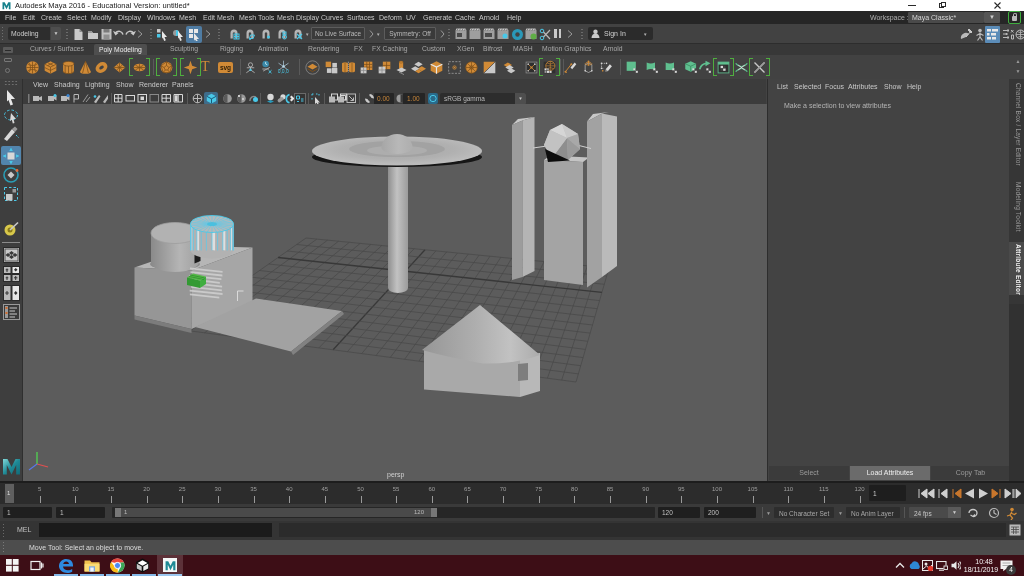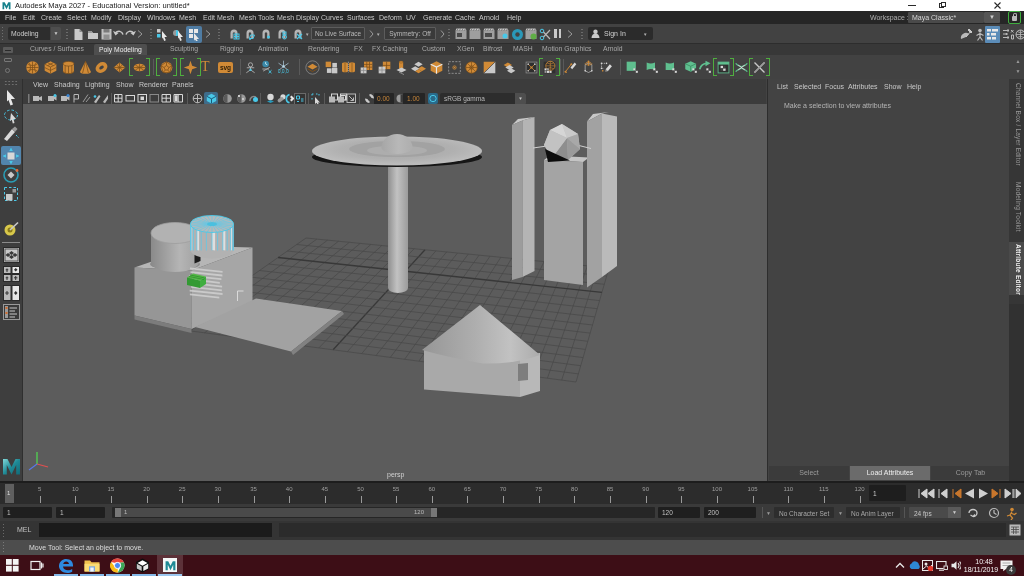--- a/index.html
+++ b/index.html
@@ -32,21 +32,21 @@
 </style>
 </head>
 <body>
 <div id="root">
 
 <div id="titlebar" class="abs">
   <svg class="abs" style="left:2px;top:1px" width="9" height="9" viewBox="0 0 9 9">
         <rect width="9" height="9" fill="#ffffff"></rect>
         <path d="M0.5 8.2 L0.5 1.2 L2.7 1.2 L4.5 4.8 L6.3 1.2 L8.5 1.2 L8.5 8.2 L6.8 8.2 L6.8 4 L4.5 8.2 L2.2 4 L2.2 8.2 Z" fill="#17828c"></path>
       </svg>
-  <div class="abs" style="left:15px;top:1px;font-size:7.5px;color:#1a1a1a">Autodesk Maya 2027 - Educational Version: untitled*</div>
+  <div class="abs" style="left:15px;top:1px;font-size:7.5px;color:#1a1a1a">Autodesk Maya 2016 - Educational Version: untitled*</div>
   <div class="abs" style="left:908px;top:5px;width:8px;height:1px;background:#2a2a2a"></div>
   <div class="abs" style="left:939px;top:3px;width:5px;height:5px;border:1px solid #2a2a2a;background:#fff"></div>
   <div class="abs" style="left:941px;top:2px;width:5px;height:5px;border:1px solid #2a2a2a;background:#fff"></div>
   <svg class="abs" style="left:994px;top:2px" width="7" height="7">
         <path d="M0.5 0.5 L6.5 6.5 M6.5 0.5 L0.5 6.5" stroke="#2a2a2a" stroke-width="1.1"></path>
       </svg>
 </div>
 <div id="menubar" class="abs">
       <div class="menuitem" style="left:5px">File</div>
       <div class="menuitem" style="left:23px">Edit</div>

